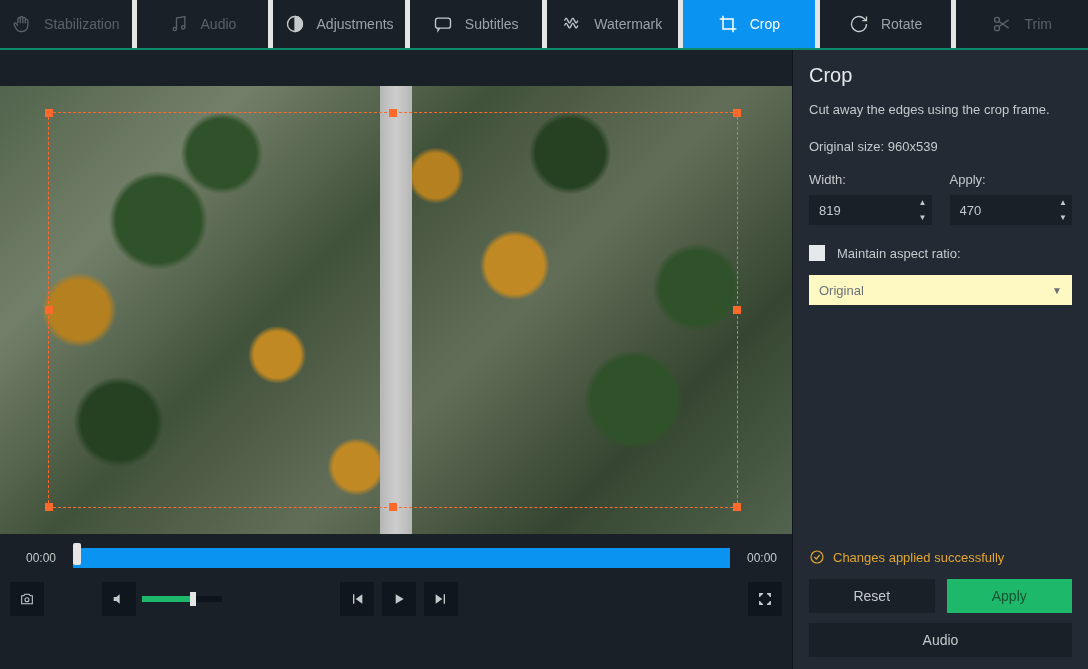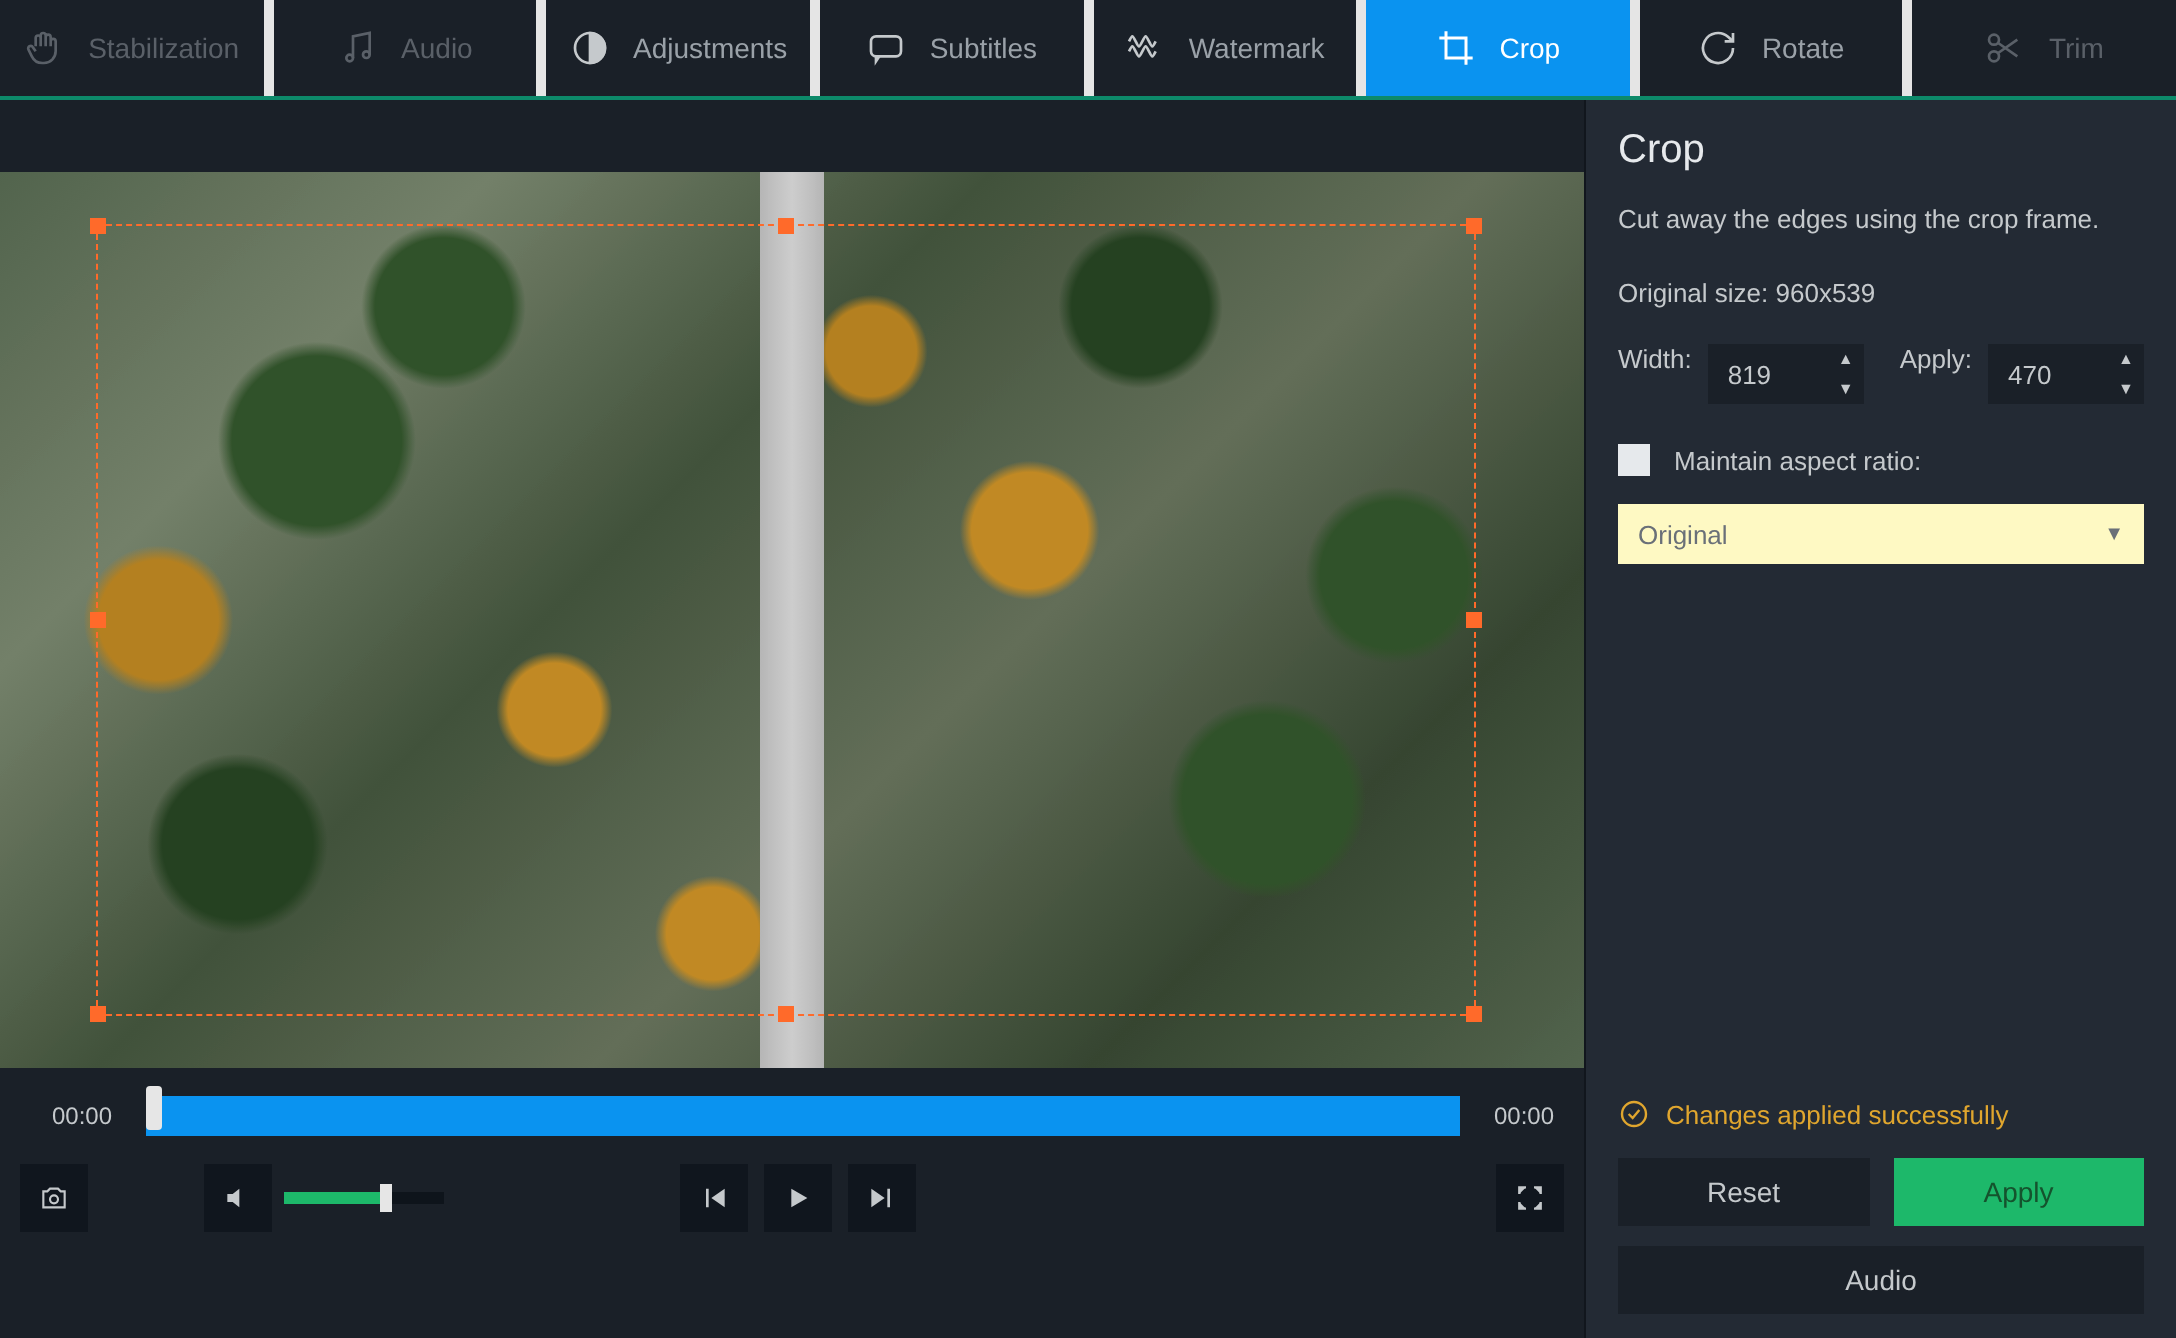--- a/index.html
+++ b/index.html
@@ -61,21 +61,21 @@
 .vol-thumb { position: absolute; top: -4px; left: 60%; width: 6px; height: 14px; background: #e6e6e6; }
 .transport { display: flex; gap: 8px; margin-left: 110px; }
 .spacer { flex: 1; }
 
 
 .panel { width: 296px; background: #232a34; border-left: 1px solid #11161d; display: flex; flex-direction: column; padding: 14px 16px 12px 16px; }
 .panel h2 { font-size: 20px; font-weight: 400; color: #e6e9ec; margin-bottom: 14px; }
 .panel .desc { font-size: 13px; color: #c5c9cc; margin-bottom: 20px; line-height: 1.4; }
 .orig { font-size: 13px; margin-bottom: 18px; }
 .dims { display: flex; gap: 18px; margin-bottom: 20px; }
-.dim { flex: 1; display: flex; flex-direction: row; gap: 8px; }
+.dim { flex: 1; display: flex; flex-direction: column; gap: 8px; }
 .dim label { font-size: 13px; }
 .spin { display: flex; align-items: center; background: #1a2028; height: 30px; }
 .spin input { flex: 1; background: transparent; border: none; color: #c5c9cc; font-size: 13px; padding: 0 10px; outline: none; width: 60px; }
 .spin .arrows { width: 18px; display: flex; flex-direction: column; }
 .spin .arrows span { height: 15px; display: flex; align-items: center; justify-content: center; cursor: pointer; font-size: 8px; color: #c5c9cc; }
 .check-row { display: flex; align-items: center; gap: 12px; margin-bottom: 14px; }
 .checkbox { width: 16px; height: 16px; background: #e6e9ec; cursor: pointer; }
 .check-row span { font-size: 13px; }
 .select { background: #fef9c3; height: 30px; display: flex; align-items: center; justify-content: space-between; padding: 0 10px; font-size: 13px; color: #6a7078; cursor: pointer; }
 .select .chev { font-size: 10px; }

